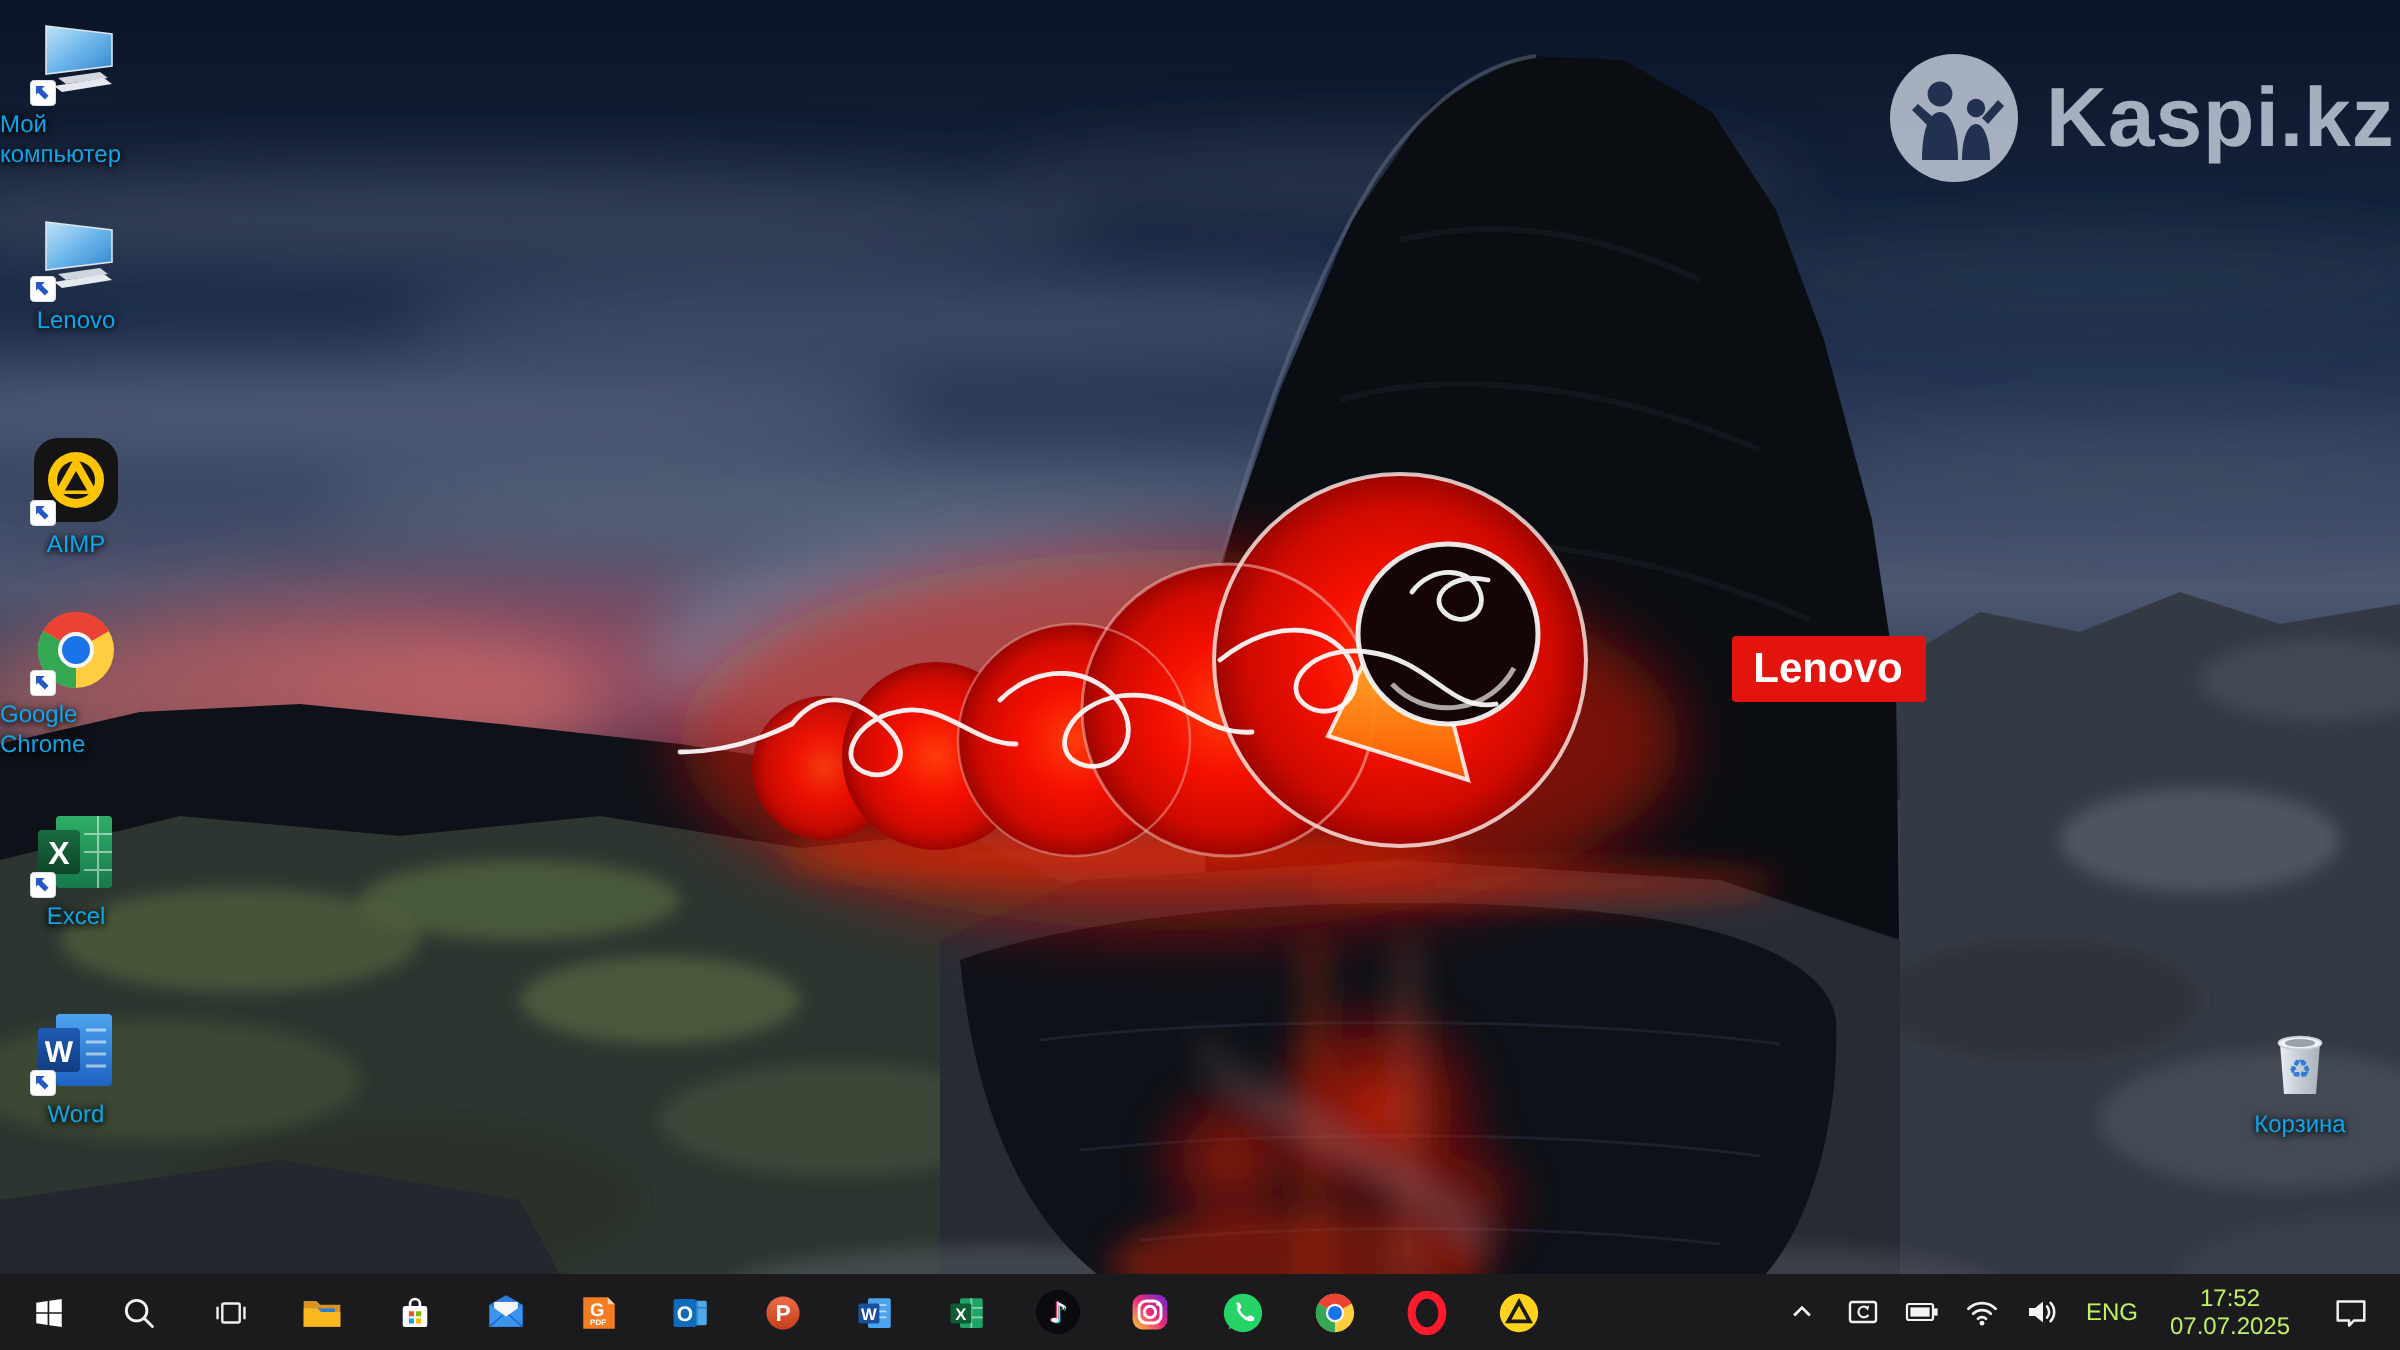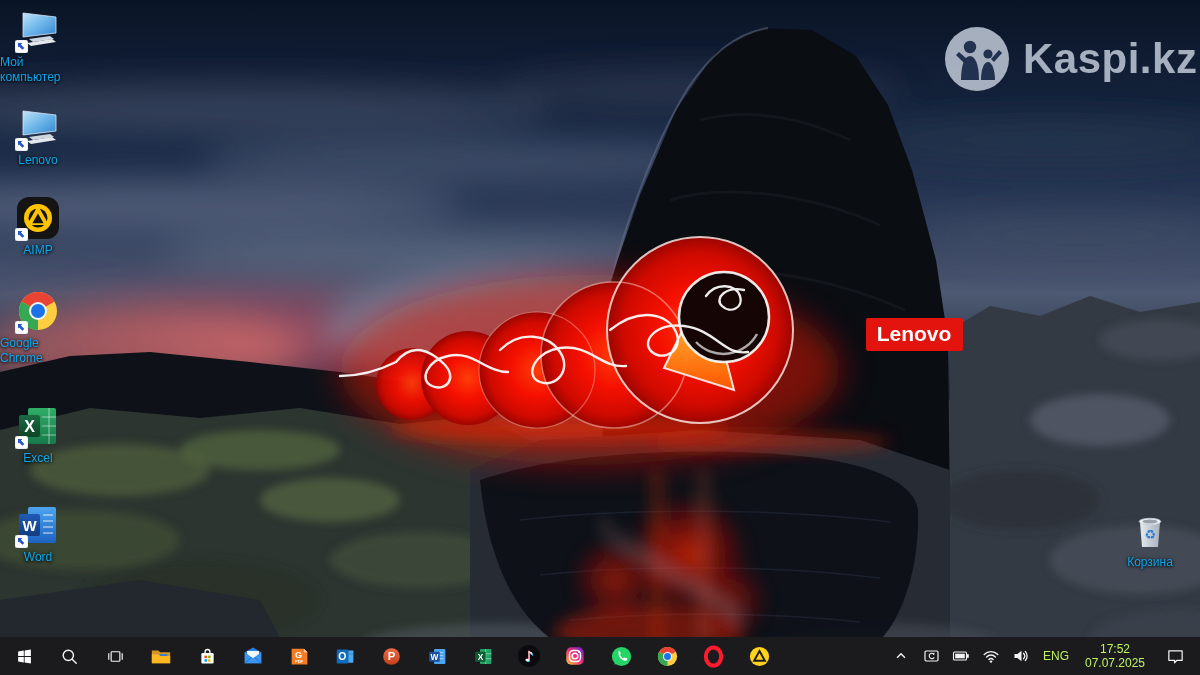--- a/index.html
+++ b/index.html
@@ -241,38 +241,38 @@
         <path d="M12,35 L37,31 L41,34 L16,38 Z" fill="#e4e9ee"></path>
       </svg>
       <svg class="badge" width="13" height="13" viewBox="0 0 13 13">
         <rect x="0" y="0" width="13" height="13" rx="2.5" fill="#fff" stroke="#b9c4d0" stroke-width=".5"></rect>
         <path d="M3,3 h4.4 l-1.5,1.5 3.4,3.4 -1.9,1.9 -3.4,-3.4 L3,7.4 Z" fill="#2557c9"></path>
       </svg>
     </span>
     <span class="dlabel">Lenovo</span>
   </div>
 
-  <div class="dicon" style="left:0;top:196px">
+  <div class="dicon" style="left:0;top:218px">
     <span class="art">
       <svg width="46" height="44" viewBox="0 0 44 44">
         <rect x="1" y="1" width="42" height="42" rx="12" fill="#141414"></rect>
         <circle cx="22" cy="22" r="14" fill="#ffc400"></circle>
         <circle cx="22" cy="22" r="9.5" fill="#141414"></circle>
         <path d="M22,9.5 L33,29 H11 Z" fill="#ffc400"></path>
         <path d="M22,17.5 L27.6,27.3 H16.4 Z" fill="#141414"></path>
       </svg>
       <svg class="badge" width="13" height="13" viewBox="0 0 13 13">
         <rect x="0" y="0" width="13" height="13" rx="2.5" fill="#fff" stroke="#b9c4d0" stroke-width=".5"></rect>
         <path d="M3,3 h4.4 l-1.5,1.5 3.4,3.4 -1.9,1.9 -3.4,-3.4 L3,7.4 Z" fill="#2557c9"></path>
       </svg>
     </span>
     <span class="dlabel">AIMP</span>
   </div>
 
-  <div class="dicon" style="left:0;top:289px">
+  <div class="dicon" style="left:0;top:303px">
     <span class="art">
       <svg width="46" height="44" viewBox="0 0 44 44">
         <circle cx="22" cy="22" r="19" fill="#ffcd40"></circle>
         <path d="M22,22 L5.5,12.5 A19,19 0 0 1 38.5,12.5 Z" fill="#ea4335"></path>
         <path d="M22,22 L5.5,12.5 A19,19 0 0 0 22,41 Z" fill="#34a853"></path>
         <circle cx="22" cy="22" r="9" fill="#f4f6f8"></circle>
         <circle cx="22" cy="22" r="7" fill="#1a73e8"></circle>
       </svg>
       <svg class="badge" width="13" height="13" viewBox="0 0 13 13">
         <rect x="0" y="0" width="13" height="13" rx="2.5" fill="#fff" stroke="#b9c4d0" stroke-width=".5"></rect>

